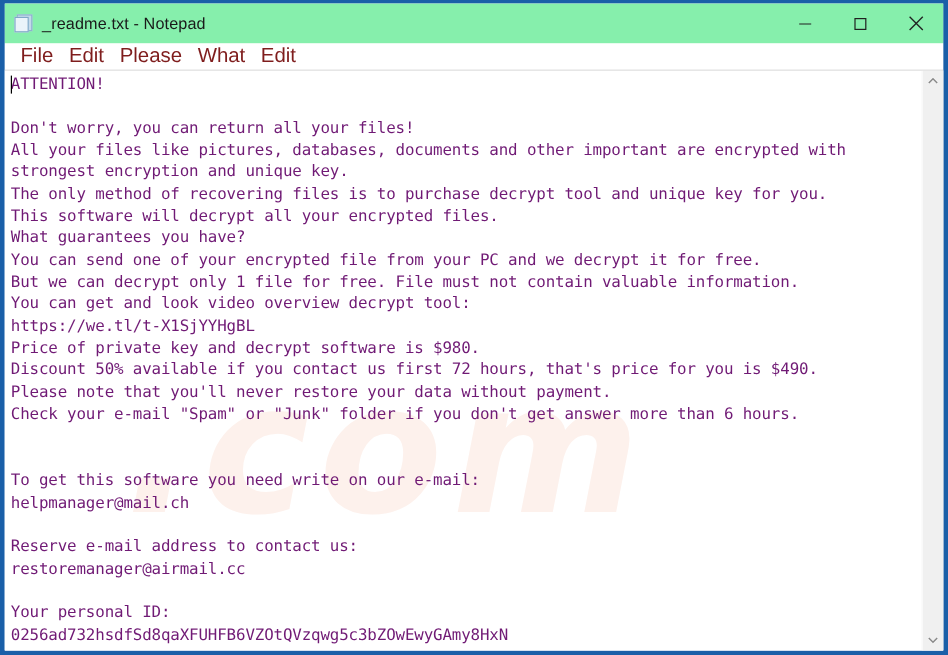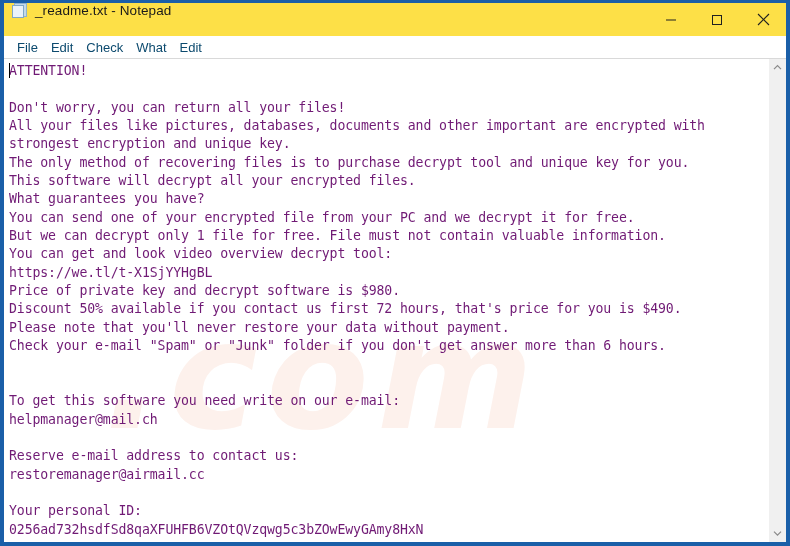--- a/index.html
+++ b/index.html
@@ -25,22 +25,23 @@
     border-top: 3px solid #1a5fa8;
     background: #ffffff;
     display: flex;
     flex-direction: column;
   }
 
   
   #title-bar {
     height: 33px;
     min-height: 33px;
-    background: #fde047;
-    display: flex;
+    background: #86efac;
+    display: flex;
+    align-items: center;
     position: relative;
     user-select: none;
   }
   #app-icon {
     width: 16px;
     height: 16px;
     margin-left: 8px;
     margin-right: 7px;
     position: relative;
     flex: 0 0 auto;
@@ -90,22 +91,22 @@
   #menu-bar {
     height: 22px;
     min-height: 22px;
     display: flex;
     align-items: center;
     padding-left: 7px;
     background: #ffffff;
     user-select: none;
   }
   .menu-item {
-    font-size: 13px;
-    color: #0c4a6e;
+    font-size: 17px;
+    color: #7f1d1d;
     padding: 0 7px 0 6px;
     white-space: nowrap;
     cursor: default;
   }
 
   
   #editor-region {
     flex: 1 1 auto;
     position: relative;
     display: flex;
@@ -229,21 +230,21 @@
           <line x1="1" y1="1" x2="12" y2="12" stroke="#202020" stroke-width="1.1"></line>
           <line x1="12" y1="1" x2="1" y2="12" stroke="#202020" stroke-width="1.1"></line>
         </svg>
       </button>
     </div>
   </div>
 
   <div id="menu-bar">
     <span class="menu-item">File</span>
     <span class="menu-item">Edit</span>
-    <span class="menu-item">Check</span>
+    <span class="menu-item">Please</span>
     <span class="menu-item">What</span>
     <span class="menu-item">Edit</span>
   </div>
 
   <div id="editor-region">
     <div id="text-surface">
       <div id="watermark">
         <div class="wm-mid">.com</div>
       </div>
       <div id="text-content"><div class="line">ATTENTION!</div><div class="line">&nbsp;</div><div class="line">Don't worry, you can return all your files!</div><div class="line">All your files like pictures, databases, documents and other important are encrypted with</div><div class="line">strongest encryption and unique key.</div><div class="line">The only method of recovering files is to purchase decrypt tool and unique key for you.</div><div class="line">This software will decrypt all your encrypted files.</div><div class="line">What guarantees you have?</div><div class="line">You can send one of your encrypted file from your PC and we decrypt it for free.</div><div class="line">But we can decrypt only 1 file for free. File must not contain valuable information.</div><div class="line">You can get and look video overview decrypt tool:</div><div class="line">https://we.tl/t-X1SjYYHgBL</div><div class="line">Price of private key and decrypt software is $980.</div><div class="line">Discount 50% available if you contact us first 72 hours, that's price for you is $490.</div><div class="line">Please note that you'll never restore your data without payment.</div><div class="line">Check your e-mail "Spam" or "Junk" folder if you don't get answer more than 6 hours.</div><div class="line">&nbsp;</div><div class="line">&nbsp;</div><div class="line">To get this software you need write on our e-mail:</div><div class="line">helpmanager@mail.ch</div><div class="line">&nbsp;</div><div class="line">Reserve e-mail address to contact us:</div><div class="line">restoremanager@airmail.cc</div><div class="line">&nbsp;</div><div class="line">Your personal ID:</div><div class="line">0256ad732hsdfSd8qaXFUHFB6VZOtQVzqwg5c3bZOwEwyGAmy8HxN</div></div>

